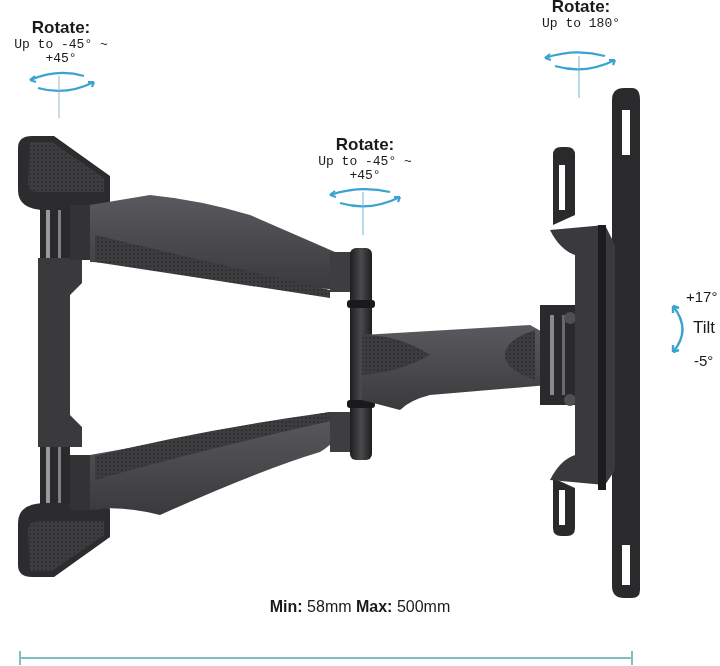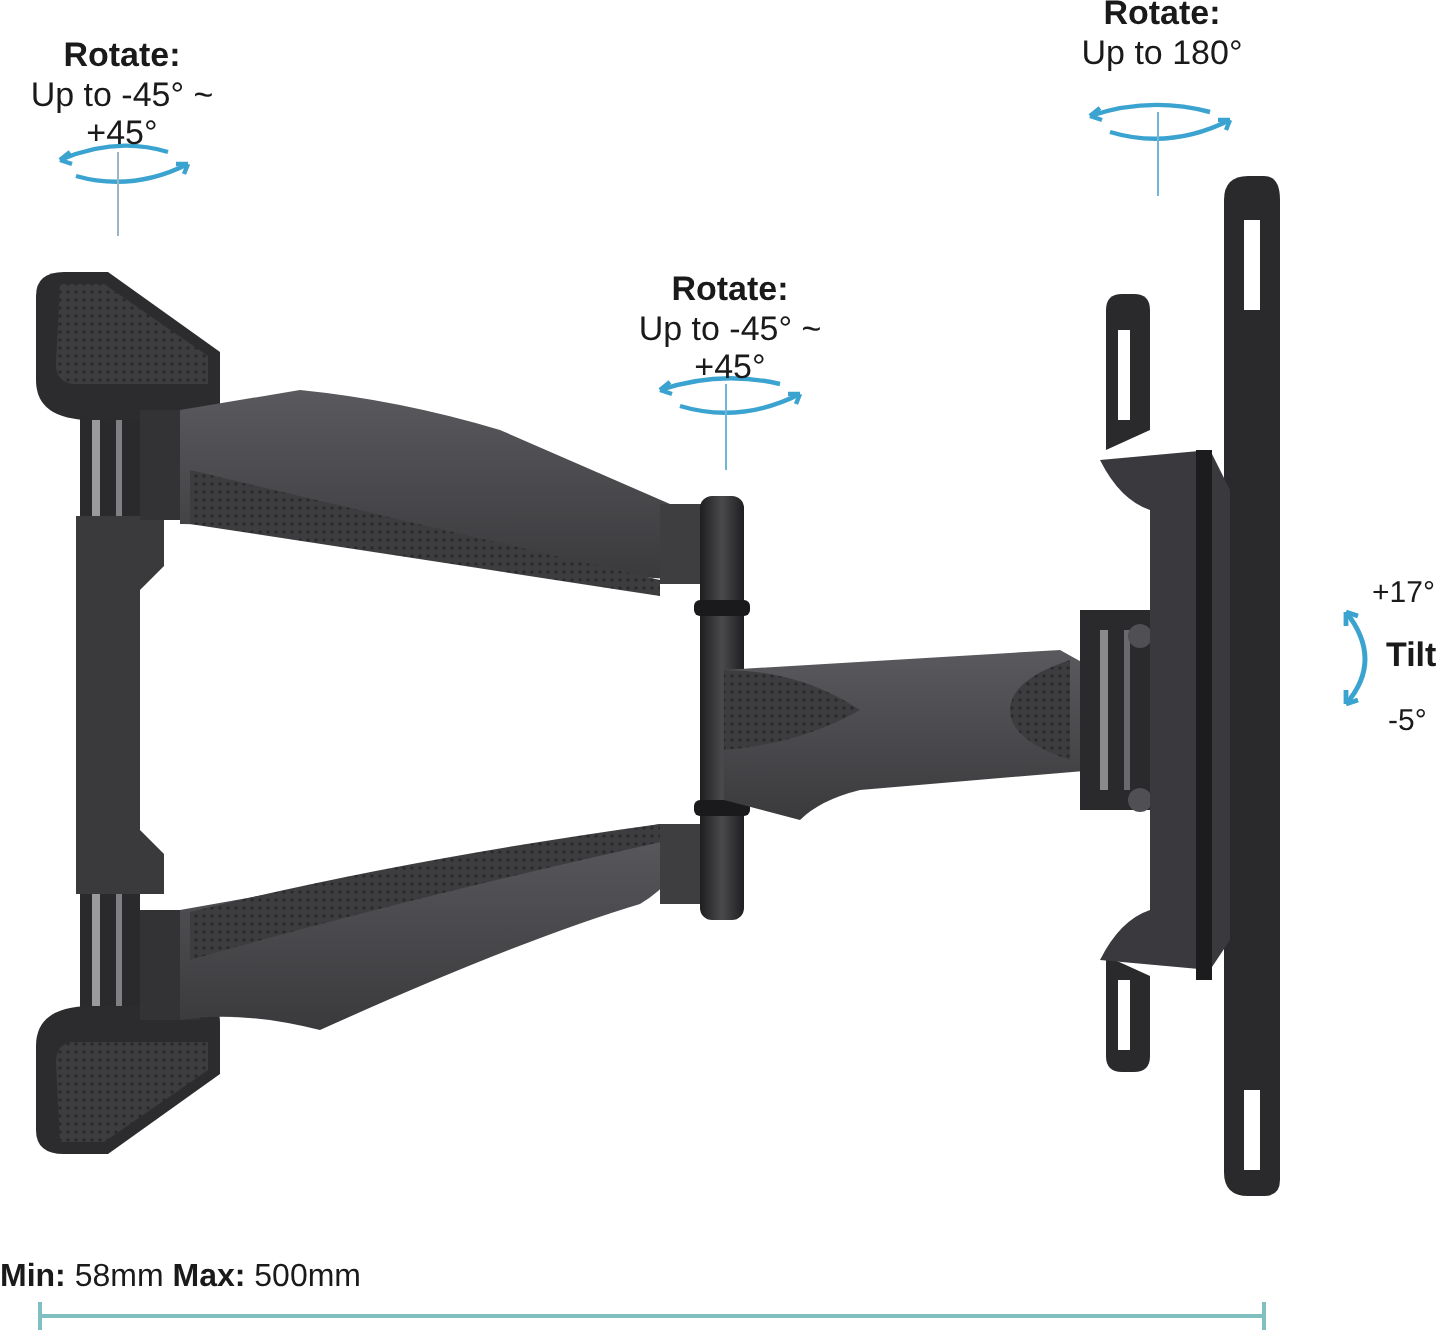--- a/index.html
+++ b/index.html
@@ -1,23 +1,23 @@
 <!DOCTYPE html>
 <html><head>
 <meta charset="utf-8">
 <style>
   html, body { margin:0; padding:0; background:#ffffff; }
   body { width:720px; height:666px; position:relative; overflow:hidden; font-family:"Liberation Sans", sans-serif; color:#1a1a1a; }
   .label { position:absolute; text-align:center; line-height:1.15; }
   .label .t { font-weight:bold; font-size:17px; display:block; }
-  .label .v { font-size:17px; display:block; }
+  .label .v { font-size:13px; display:block;font-family:Liberation Mono, monospace; }
   svg { position:absolute; left:0; top:0; }
   .tilt-up, .tilt-down { position:absolute; font-size:15px; }
-  .tilt-title { position:absolute; font-size:17px; font-weight:bold; }
-  .dim { position:absolute; left:0; width:720px; top:630px; font-size:16px; }
+  .tilt-title { position:absolute; font-size:17px; font-weight:normal; }
+  .dim { position:absolute; left:0; width:720px; top:598px; text-align:center; font-size:16px; }
   .dim b { font-weight:bold; }
 </style>
 </head>
 <body>
 
 <svg width="720" height="666" viewBox="0 0 720 666">
   <defs>
     <pattern id="dots" width="4" height="4" patternUnits="userSpaceOnUse">
       <rect width="4" height="4" fill="#3d3d40"></rect>
       <circle cx="2" cy="2" r="0.9" fill="#2a2a2c"></circle>

